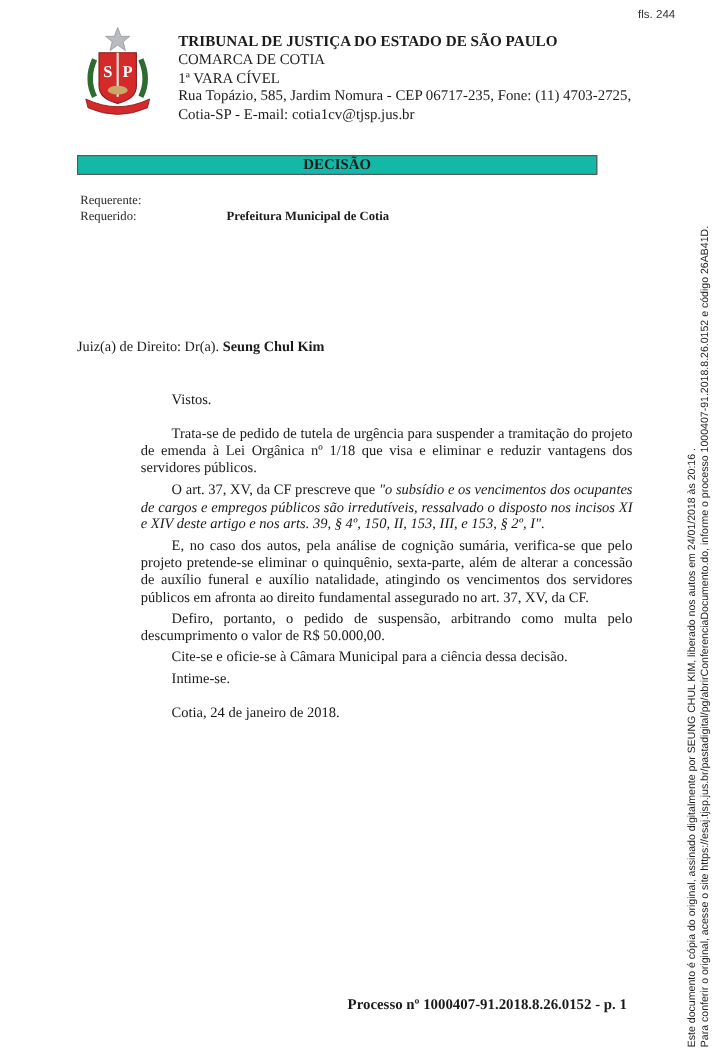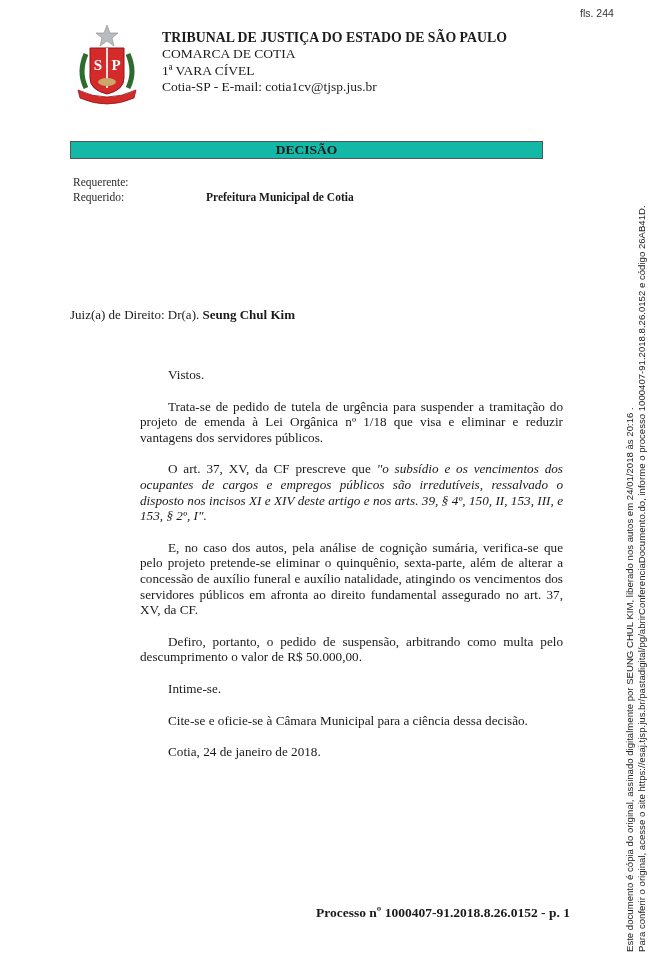--- a/index.html
+++ b/index.html
@@ -75,21 +75,21 @@
   .body-text {
     position: absolute;
     left: 124px;
     top: 351px;
     width: 455px;
     font-size: 13.2px;
     line-height: 15.6px;
     text-align: justify;
   }
   .body-text p {
-    margin: 16px;
+    margin: 4px;
     text-indent: 28px;
   }
   .body-text .vistos { margin-bottom: 15.6px; padding-left: 28px; text-indent: 0; }
   .body-text .indent-block { padding-left: 28px; text-indent: 0; }
   .body-text .date { margin-top: 15.6px; padding-left: 28px; text-indent: 0; }
   .body-text em { font-style: italic; }
   .footer-process {
     position: absolute;
     left: 316px;
     top: 905px;
@@ -131,20 +131,21 @@
     <ellipse cx="31" cy="58" rx="9" ry="4" fill="#c9a86a"></ellipse>
 
     <path d="M2,66 Q31,80 60,66 L58,74 Q31,86 4,74 Z" fill="#d42a2a" stroke="#8a1a1a" stroke-width="0.8"></path>
   </svg>
 </div>
 
 <div class="header">
   <div class="court">TRIBUNAL DE JUSTIÇA DO ESTADO DE SÃO PAULO</div>
   <div>COMARCA DE COTIA</div>
   <div>1ª VARA CÍVEL</div>
+  <div>Rua Topázio, 585, Jardim Nomura - CEP 06717-235, Fone: (11) 4703-2725,</div>
   <div>Cotia-SP - E-mail: cotia1cv@tjsp.jus.br</div>
 </div>
 
 <div class="decision-box">DECISÃO</div>
 
 <div class="info">
   <div class="row">
     <span class="label">Requerente:</span>
   </div>
   <div class="row">
@@ -154,22 +155,22 @@
 </div>
 
 <div class="judge"><span>Juiz(a) de Direito: Dr(a). </span><b>Seung Chul Kim</b></div>
 
 <div class="body-text">
   <p class="vistos">Vistos.</p>
   <p>Trata-se de pedido de tutela de urgência para suspender a tramitação do projeto de emenda à Lei Orgânica nº 1/18 que visa e eliminar e reduzir vantagens dos servidores públicos.</p>
   <p><span>O art. 37, XV, da CF prescreve que </span><em>"o subsídio e os vencimentos dos ocupantes de cargos e empregos públicos são irredutíveis, ressalvado o disposto nos incisos XI e XIV deste artigo e nos arts. 39, § 4º, 150, II, 153, III, e 153, § 2º, I".</em></p>
   <p>E, no caso dos autos, pela análise de cognição sumária, verifica-se que pelo projeto pretende-se eliminar o quinquênio, sexta-parte, além de alterar a concessão de auxílio funeral e auxílio natalidade, atingindo os vencimentos dos servidores públicos em afronta ao direito fundamental assegurado no art. 37, XV, da CF.</p>
   <p>Defiro, portanto, o pedido de suspensão, arbitrando como multa pelo descumprimento o valor de R$ 50.000,00.</p>
+  <p class="indent-block">Cite-se e oficie-se à Câmara Municipal para a ciência dessa decisão.</p>
   <p class="indent-block">Intime-se.</p>
-  <p class="indent-block">Cite-se e oficie-se à Câmara Municipal para a ciência dessa decisão.</p>
   <p class="date">Cotia, 24 de janeiro de 2018.</p>
 </div>
 
 <div class="footer-process">Processo nº 1000407-91.2018.8.26.0152 - p. 1</div>
 
 <div class="side-note">
   <div>Este documento é cópia do original, assinado digitalmente por SEUNG CHUL KIM, liberado nos autos em 24/01/2018 às 20:16 .</div>
   <div>Para conferir o original, acesse o site https://esaj.tjsp.jus.br/pastadigital/pg/abrirConferenciaDocumento.do, informe o processo 1000407-91.2018.8.26.0152 e código 26AB41D.</div>
 </div>
 

